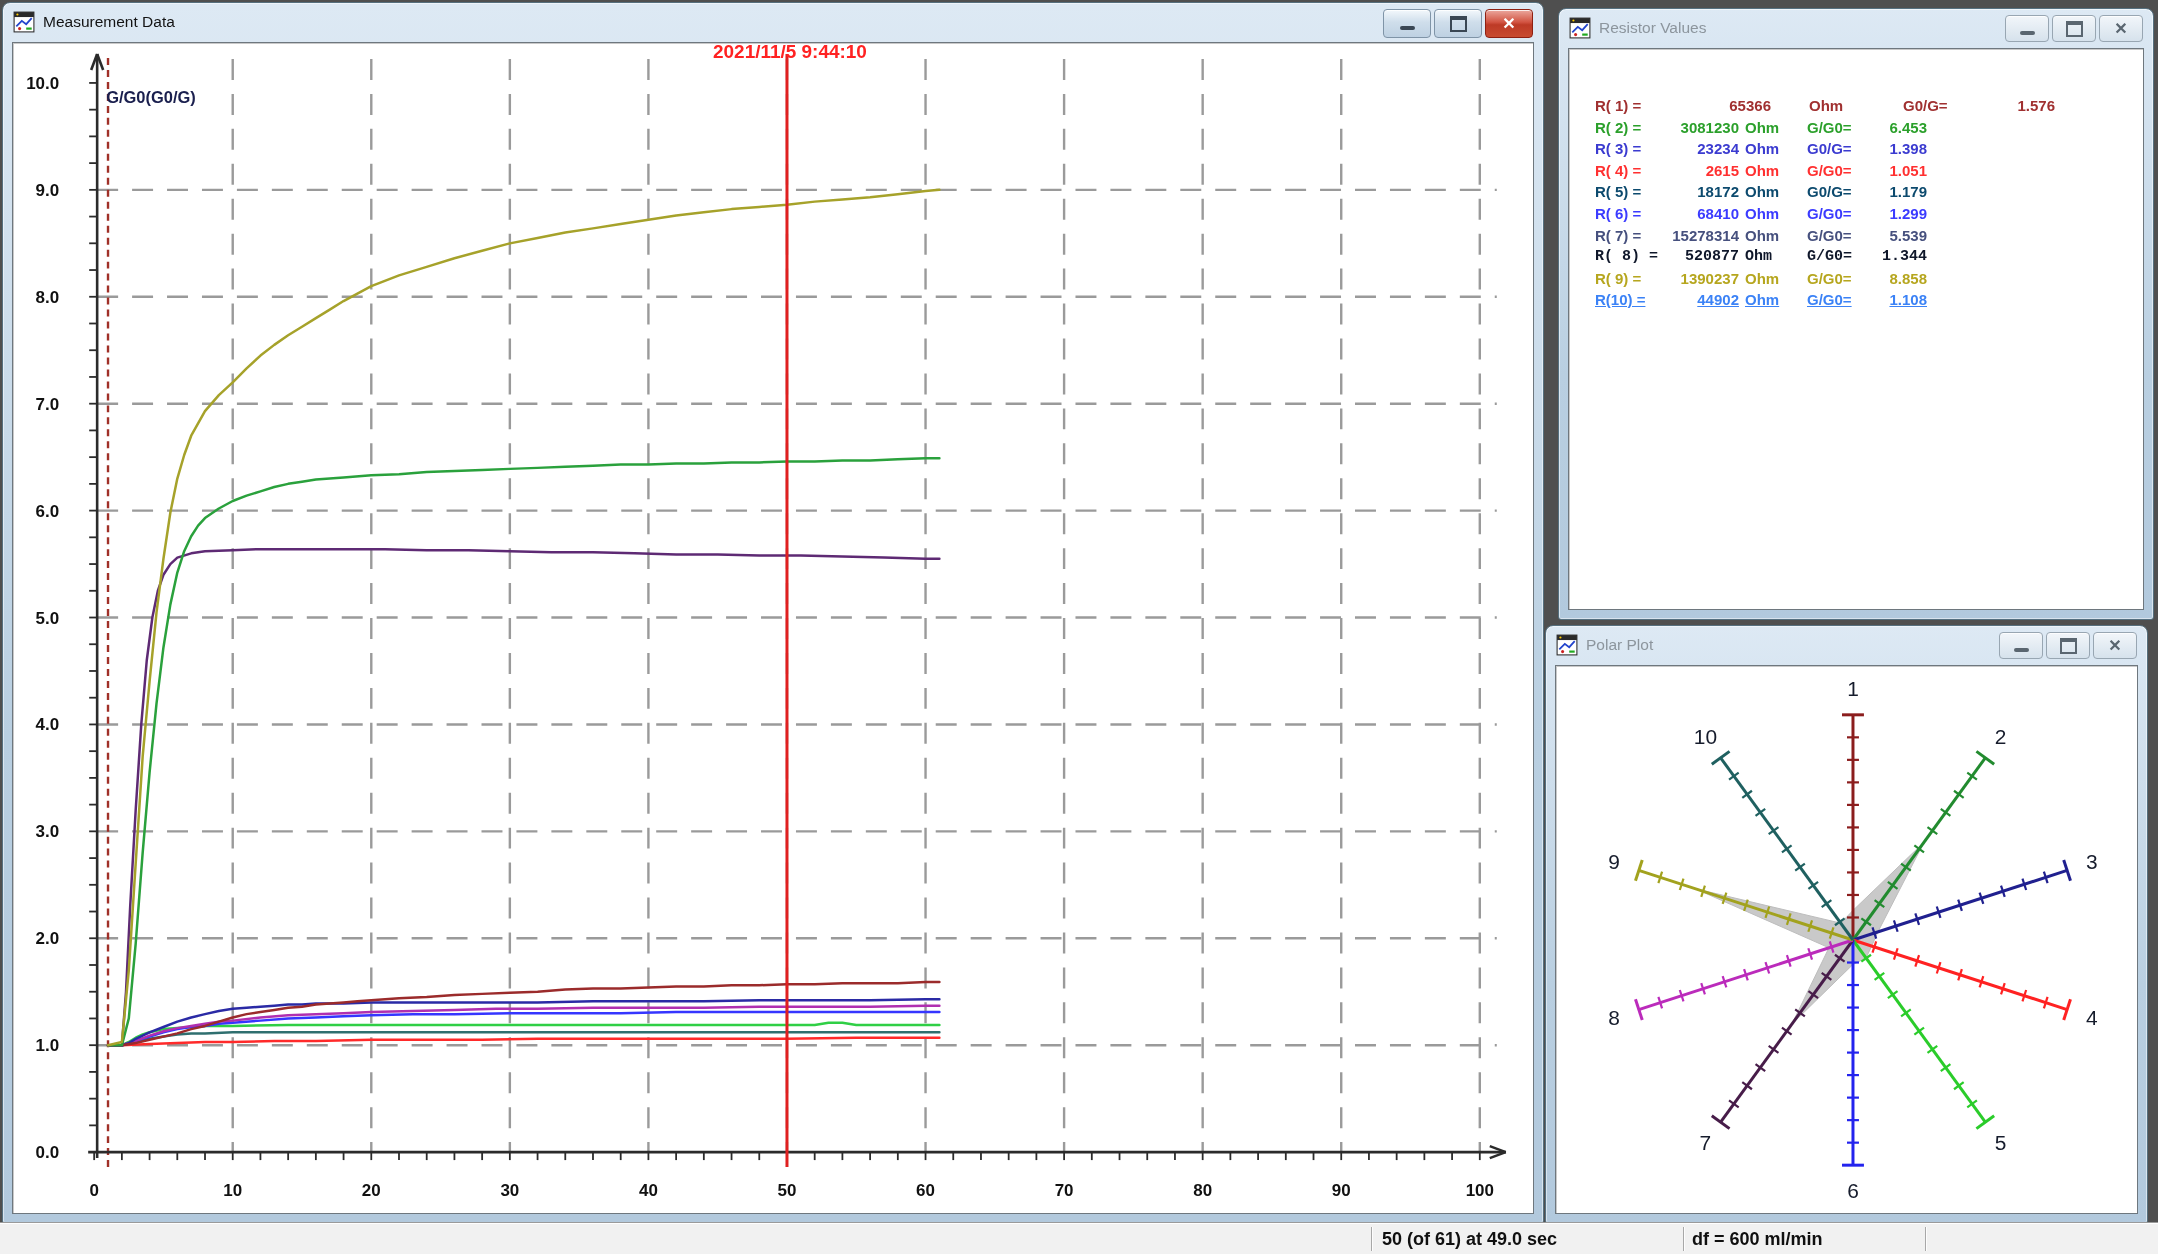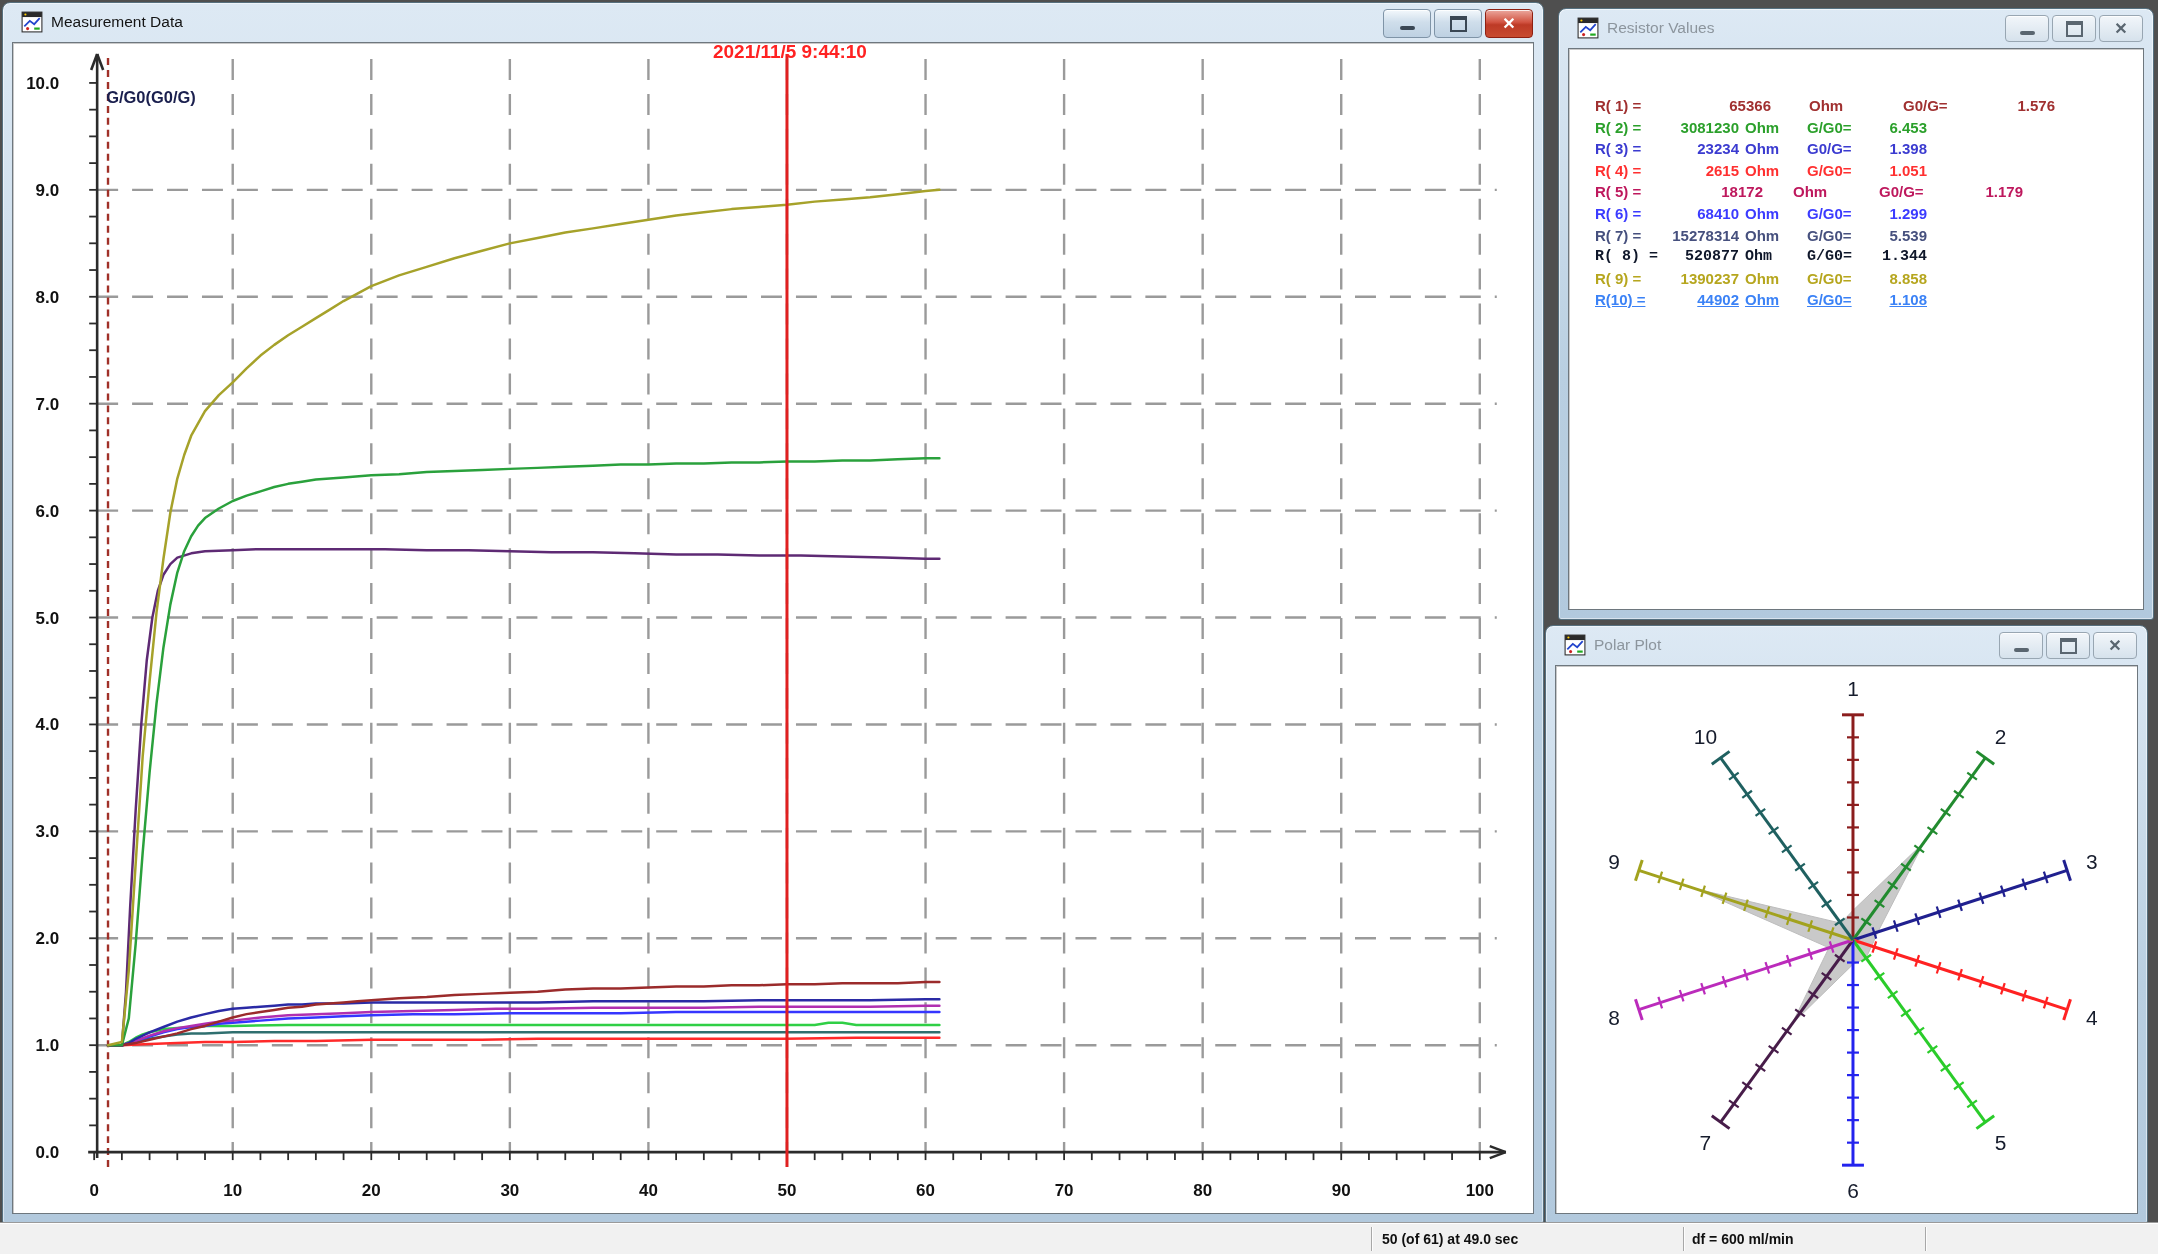--- a/index.html
+++ b/index.html
@@ -4,21 +4,21 @@
 <style>
   html,body{margin:0;padding:0;}
   body{width:2158px;height:1254px;overflow:hidden;font-family:"Liberation Sans",sans-serif;}
   #stage{position:absolute;left:0;top:0;width:2158px;height:1254px;background:#4f4f4f;}
 
   
   .win{position:absolute;border:1px solid #56707f;border-radius:8px 8px 3px 3px;
        background:linear-gradient(#dde9f4,#b9cfe1 60%,#b2c9dd);
        box-shadow:inset 0 0 0 1px rgba(255,255,255,.5);}
   .titlebar{position:absolute;left:0;top:0;right:0;height:38px;display:flex;align-items:center;
-            padding-left:18px;border-radius:8px 8px 0 0;}
+            padding-left:10px;border-radius:8px 8px 0 0;}
   .titlebar .title{font-size:15.5px;margin-left:8px;color:#141414;}
   .win.inactive .titlebar .title{color:#8c959d;}
   .appicon{width:22px;height:22px;display:inline-block;}
   .capbtns{position:absolute;right:10px;top:6px;display:flex;gap:3px;}
   .cap-btn{width:46px;height:27px;border:1px solid #7f94a7;border-radius:4px;
            background:linear-gradient(#f3f8fc,#cfdeeb 45%,#bed1e2);
            display:flex;align-items:center;justify-content:center;color:#3a4754;
            box-shadow:inset 0 1px 0 rgba(255,255,255,.8);cursor:default;}
   .cap-btn.close{background:linear-gradient(#eba89e,#d25442 45%,#bd3a26 55%,#c84b30);
                  border-color:#8e2012;color:#fff;}
@@ -52,21 +52,21 @@
   .rrow{display:flex;}
   .rname{width:70px;text-align:left;}
   .rohm{width:74px;text-align:right;}
   .runit{width:38px;margin-left:6px;text-align:left;}
   .rlabel{width:56px;margin-left:24px;text-align:left;}
   .rval{width:64px;text-align:right;}
 
   
   #statusbar{position:absolute;left:0;top:1222px;width:2158px;height:32px;background:#f1f1f1;
              border-top:1px solid #9a9a9a;box-shadow:inset 0 1px 0 #ffffff;}
-  .status-text{position:absolute;top:0;height:29px;line-height:32px;font-size:14px;
+  .status-text{position:absolute;top:0;height:29px;line-height:32px;font-size:18px;
                font-weight:600;color:#101010;}
   .status-div{position:absolute;top:4px;height:24px;width:0;border-left:1px solid #a8a8a8;
               border-right:1px solid #fdfdfd;}
 </style>
 </head>
 <body>
 
 <div id="stage">
 
   <div class="win" style="left:2px;top:2px;width:1540px;height:1220px;">
@@ -305,21 +305,21 @@
             <span class="rlabel">G0/G=</span>
             <span class="rval">1.398</span>
           </div>
           <div class="rrow" style="color: rgb(255, 48, 48);">
             <span class="rname">R( 4) =</span>
             <span class="rohm">2615</span>
             <span class="runit">Ohm</span>
             <span class="rlabel">G/G0=</span>
             <span class="rval">1.051</span>
           </div>
-          <div class="rrow" style="color: #be185d; gap: 24px;">
+          <div class="rrow" style="color: #0c4a6e;">
             <span class="rname">R( 5) =</span>
             <span class="rohm">18172</span>
             <span class="runit">Ohm</span>
             <span class="rlabel">G0/G=</span>
             <span class="rval">1.179</span>
           </div>
           <div class="rrow" style="color: rgb(59, 59, 255);">
             <span class="rname">R( 6) =</span>
             <span class="rohm">68410</span>
             <span class="runit">Ohm</span>

